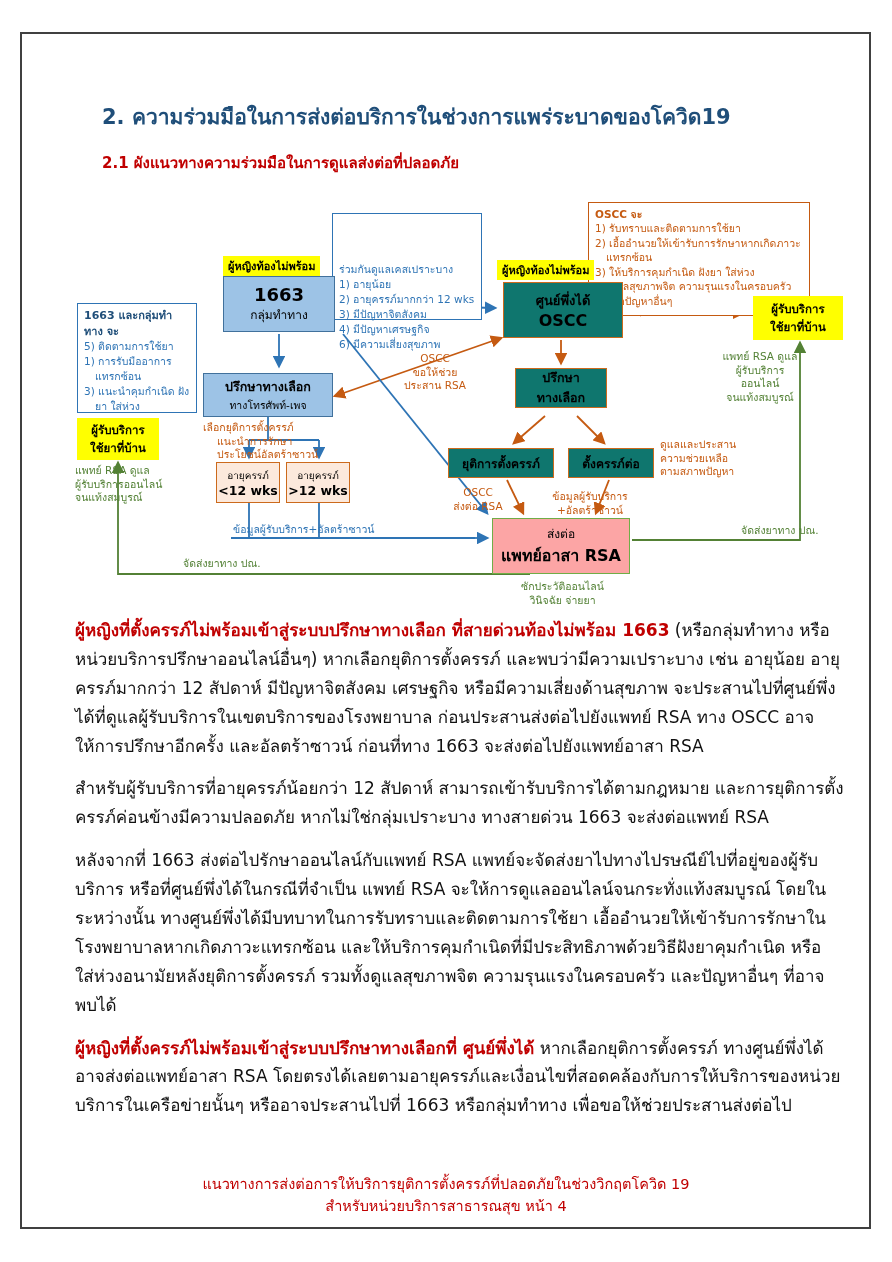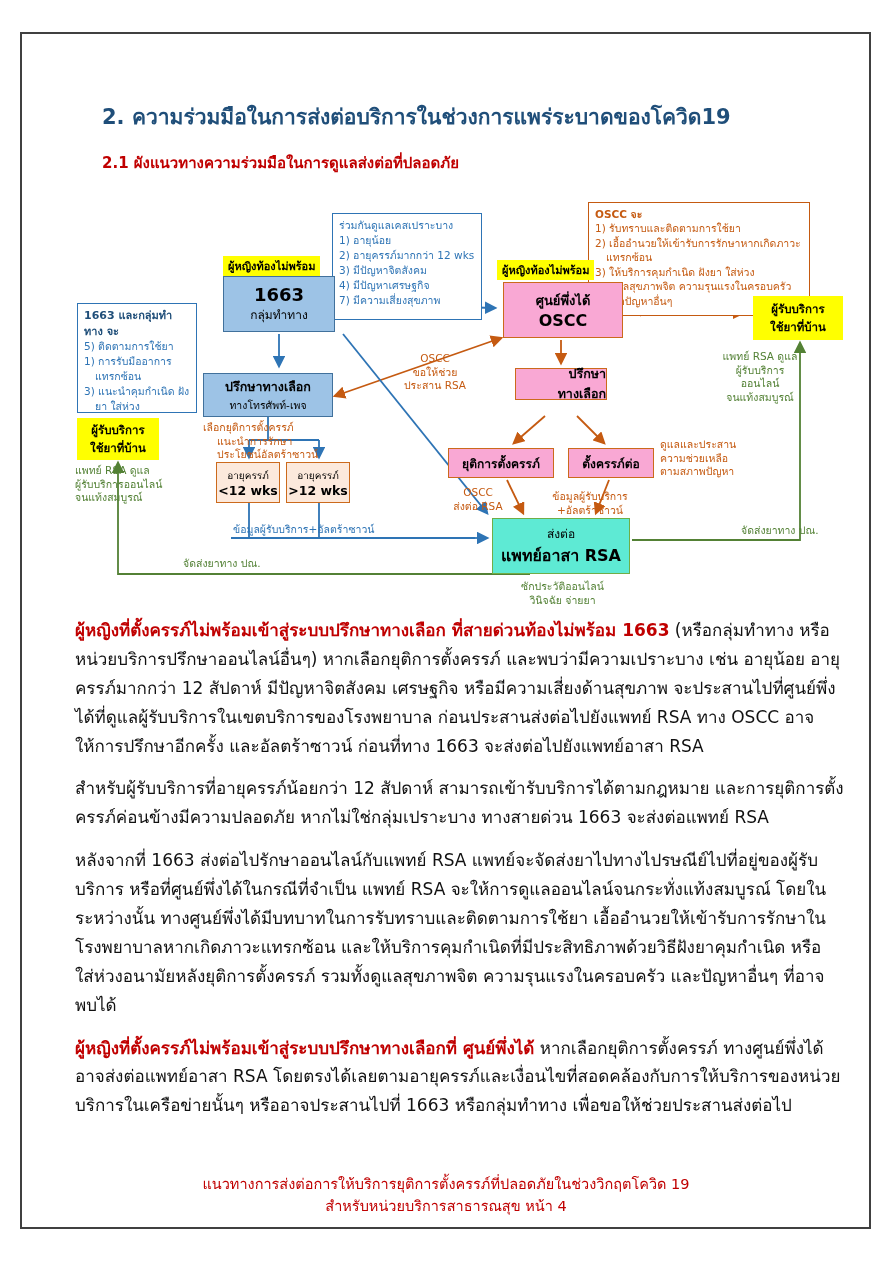--- a/index.html
+++ b/index.html
@@ -9,27 +9,27 @@
   .frame { position:absolute; left:20px; top:32px; width:851px; height:1197px; border:2px solid #404040; }
   .title { position:absolute; left:102px; top:100px; width:720px; font-size:21px; font-weight:700; color:#1F4E79; }
   .subtitle { position:absolute; left:102px; top:151px; width:720px; font-size:15px; font-weight:700; color:#C00000; }
 
   .chart { position:absolute; left:75px; top:200px; width:772px; height:412px; font-size:10.5px; }
   .chart svg { position:absolute; left:0; top:0; }
   .box { position:absolute; }
   .vcenter { display:flex; flex-direction:column; justify-content:center; align-items:center; text-align:center; }
   .ol-blue  { background:#fff; border:1px solid #2E74B5; color:#2E74B5; text-align:left; padding:4px 6px; line-height:1.42; }
   .ol-orange{ background:#fff; border:1px solid #C55A11; color:#C55A11; text-align:left; padding:4px 6px; line-height:1.38; }
-  .ol-blue .bt { font-weight:400; }
+  .ol-blue .bt { font-weight:400;margin-top:44px; }
   .hd-blue { color:#1F4E79; font-weight:700; font-size:11px; }
   .item { text-indent:-11px; padding-left:11px; }
   .fill-blue  { background:#9DC3E6; border:1px solid #41719C; color:#000; }
-  .fill-peach { background:#f9a8d4; border:1px solid #CC6A1C; color:#000; }
+  .fill-peach { background:#0f766e; border:1px solid #CC6A1C; color:#000; }
   .fill-peach-lt { background:#FCE9DC; border:1px solid #CC6A1C; color:#000; }
-  .fill-green { background:#5eead4; border:1px solid #70AD47; color:#000;text-align:center; }
+  .fill-green { background:#fca5a5; border:1px solid #70AD47; color:#000;text-align:center; }
   .fill-yellow{ background:#FFFF00; color:#000; font-weight:700; }
   .lbl-tag { position:absolute; background:#FFFF00; color:#000; font-weight:700; font-size:11px; padding:1px 5px; white-space:nowrap; }
   .note { position:absolute; line-height:1.3; }
   .n-orange { color:#C55A11; }
   .n-green  { color:#538135; }
   .n-blue   { color:#2E74B5; }
   .note span { display:block; }
   .big { font-size:18px; font-weight:700; }
   .med { font-size:13px; font-weight:700; }
   .sm  { font-size:10.5px; }
@@ -92,21 +92,21 @@
 
       <line x1="268" y1="134" x2="412" y2="313" stroke="#2E74B5" stroke-width="1.8" marker-end="url(#mB)"></line>
     </svg>
 
     <div class="box ol-blue" style="left:257px;top:13px;width:150px;height:107px;font-size:10.5px;">
       <div class="bt">ร่วมกันดูแลเคสเปราะบาง</div>
       <div class="item">1) อายุน้อย</div>
       <div class="item">2) อายุครรภ์มากกว่า 12 wks</div>
       <div class="item">3) มีปัญหาจิตสังคม</div>
       <div class="item">4) มีปัญหาเศรษฐกิจ</div>
-      <div class="item">7) มีความเสี่ยงสุขภาพ</div>
+      <div class="item">6) มีความเสี่ยงสุขภาพ</div>
     </div>
 
     <div class="box ol-orange" style="left:513px;top:2px;width:222px;height:114px;font-size:10.5px;">
       <div style="font-weight:700;">OSCC จะ</div>
       <div class="item">1) รับทราบและติดตามการใช้ยา</div>
       <div class="item">2) เอื้ออำนวยให้เข้ารับการรักษาหากเกิดภาวะแทรกซ้อน</div>
       <div class="item">3) ให้บริการคุมกำเนิด ฝังยา ใส่ห่วง</div>
       <div class="item">4) ดูแลสุขภาพจิต ความรุนแรงในครอบครัว หรือปัญหาอื่นๆ</div>
     </div>
 
@@ -164,21 +164,21 @@
       <div style="font-size:10px;">อายุครรภ์</div>
       <div style="font-size:12.5px;font-weight:700;">&gt;12 wks</div>
     </div>
 
     <div class="note n-orange" style="left:312px;top:152px;width:96px;text-align:center;font-size:10.5px;">
       <span>OSCC</span>
       <span>ขอให้ช่วย</span>
       <span>ประสาน RSA</span>
     </div>
 
-    <div class="box fill-peach vcenter" style="left:440px;top:168px;width:92px;height:32px;align-items:flex-end;">
+    <div class="box fill-peach vcenter" style="left:440px;top:168px;width:92px;height:40px;">
       <div style="font-size:12.5px;font-weight:700;">ปรึกษา</div>
       <div style="font-size:12.5px;font-weight:700;">ทางเลือก</div>
     </div>
 
     <div class="box fill-peach vcenter" style="left:373px;top:248px;width:106px;height:30px;font-size:12px;font-weight:700;">ยุติการตั้งครรภ์</div>
     <div class="box fill-peach vcenter" style="left:493px;top:248px;width:86px;height:30px;font-size:12px;font-weight:700;">ตั้งครรภ์ต่อ</div>
 
     <div class="note n-orange" style="left:585px;top:238px;font-size:10.5px;">
       <span>ดูแลและประสาน</span>
       <span>ความช่วยเหลือ</span>

